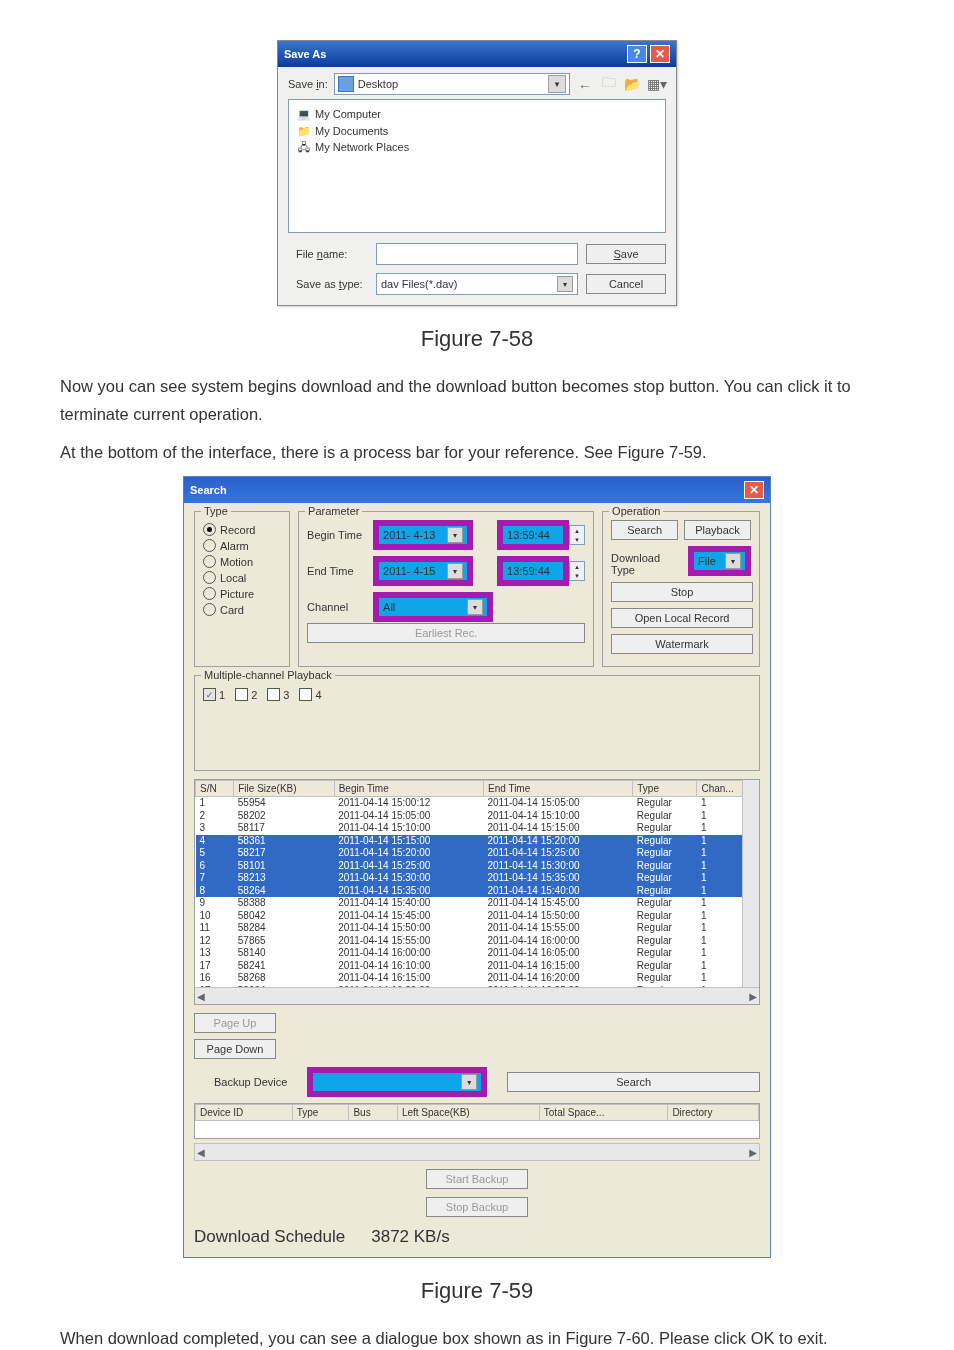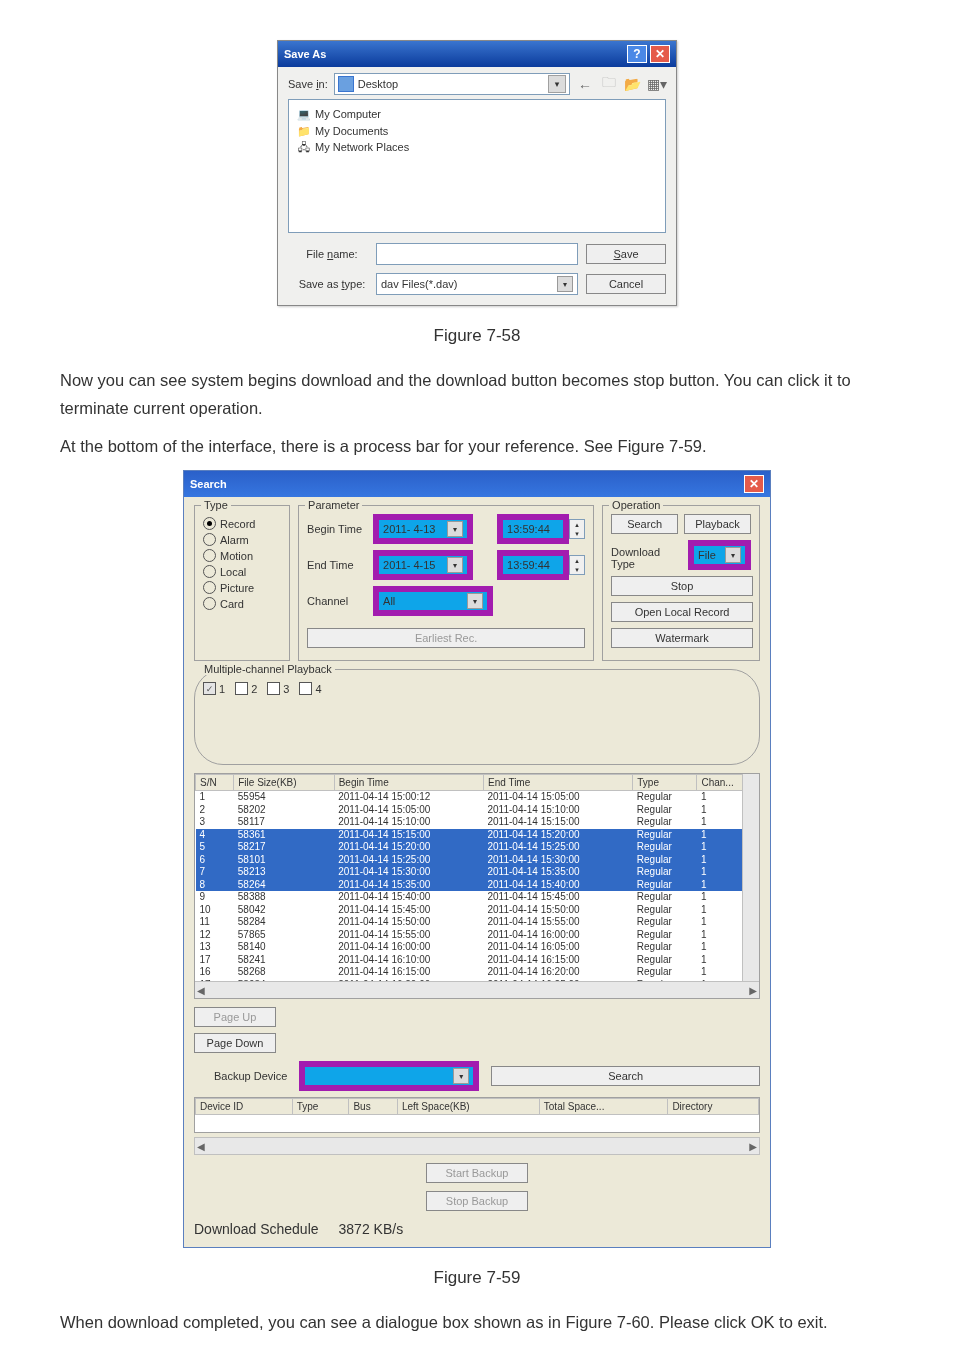--- a/index.html
+++ b/index.html
@@ -10,21 +10,21 @@
     font-size: 16px;
     color: #333;
     width: 954px;
   }
   .page {
     padding: 40px 60px;
   }
   .caption {
     text-align: center;
     margin: 20px 0;
-    font-size: 17px;
+    font-size: 22px;
   }
   .body-text {
     line-height: 1.7;
     margin: 10px 0;
     font-size: 16.5px;
   }
 
   
   .saveas {
     width: 398px;
@@ -115,21 +115,21 @@
     display:inline-flex;align-items:center;justify-content:center;
   }
   .saveas-bottom {
     margin-top: 10px;
     display: grid;
     grid-template-columns: 80px 1fr 80px;
     row-gap: 8px;
     column-gap: 8px;
     align-items: center;
   }
-  .saveas-bottom label { text-align: center; margin-left: 8px; }
+  .saveas-bottom label { text-align: left; margin-left: 8px; }
   .saveas-bottom .txt {
     border: 1px solid #7f9db9;
     background: #fff;
     height: 20px;
     padding: 0 4px;
     display:flex;align-items:center;
   }
   .saveas-bottom .txt.sel {
     justify-content: space-between;
   }
@@ -220,38 +220,38 @@
   }
   .spinner {
     width:14px;height:18px;border:1px solid #7f9db9;background:#f0f0f0;
     display:flex;flex-direction:column;
   }
   .spinner span{flex:1;display:flex;align-items:center;justify-content:center;font-size:7px;}
   .channel-row {
     display:flex;align-items:center;gap:8px;margin-top:6px;
   }
   .param-box .earliest-row {
-    display:flex;justify-content:flex-end;margin-top:12px;
+    display:flex;justify-content:flex-end;margin-top:1px;
   }
   .op-box { width: 172px; }
   .op-row1 { display:flex;gap:6px;margin-bottom:6px;}
   .op-btn {
     border: 1px solid #888;
     background: #efefef;
     text-align: center;
     padding: 3px 0;
     flex:1;
   }
   .op-full {display:block;width:100%;margin-bottom:6px;}
   .dl-row {
     display:flex;align-items:flex-end;gap:12px;justify-content:flex-end;margin-bottom:6px;
   }
   .disabled2 { color:#999; }
 
-  .mcp-box { margin-top: 8px; height: 80px; border-radius: 29px; }
+  .mcp-box { margin-top: 8px; height: 80px; }
   .mcp-row { display:flex;gap:10px;align-items:center; margin-top: 4px;}
   .chk {
     width:11px;height:11px;border:1px solid #555;background:#fff;
     display:inline-flex;align-items:center;justify-content:center;font-size:9px;color:#555;
   }
   .chk.sel::after{content:'✓';}
   .chk.disabled { background:#e4e4e4; }
 
   .results {
     margin-top: 8px;
@@ -288,21 +288,21 @@
   .results .scroll-bottom {
     position:absolute;left:0;right:0;bottom:0;height:16px;background:#e8e8e8;border-top:1px solid #c0c0c0;
     display:flex;justify-content:space-between;align-items:center;padding:0 2px;font-size:10px;color:#666;
   }
 
   .page-row {
     display:flex;justify-content:flex-end;gap:6px;margin-top:8px;flex-direction:column;
   }
 
   .backup-row {
-    display:flex;align-items:center;gap:12px;margin-top:8px;padding-left:20px;
+    display:flex;align-items:center;gap:20px;margin-top:8px;padding-left:20px;
   }
   .backup-row .bk-sel {
     width: 160px;
   }
 
   .dev-grid {
     margin-top: 6px;
     border: 1px solid #a0a0a0;
     background: #fff;
     height: 34px;
@@ -316,22 +316,22 @@
     margin-top:4px;height:16px;background:#e8e8e8;border:1px solid #c0c0c0;
     display:flex;justify-content:space-between;align-items:center;padding:0 2px;font-size:10px;color:#666;
   }
 
   .backup-btns {
     display:flex;justify-content:flex-end;gap:8px;margin-top:8px;align-items:center;flex-direction:column;
   }
 
   .dl-sched {
     margin-top: 10px;
-    font-size: 14px;
-    display:flex;gap:20px;align-items:center;
+    font-size: 17px;
+    display:flex;gap:26px;align-items:center;
   }
 
   .desktop-icon {
     width:14px;height:14px;background:#6aa0e0;border:1px solid #3a75cf;display:inline-block;
   }
 </style>
 </head>
 <body>
 
 <div class="page">

